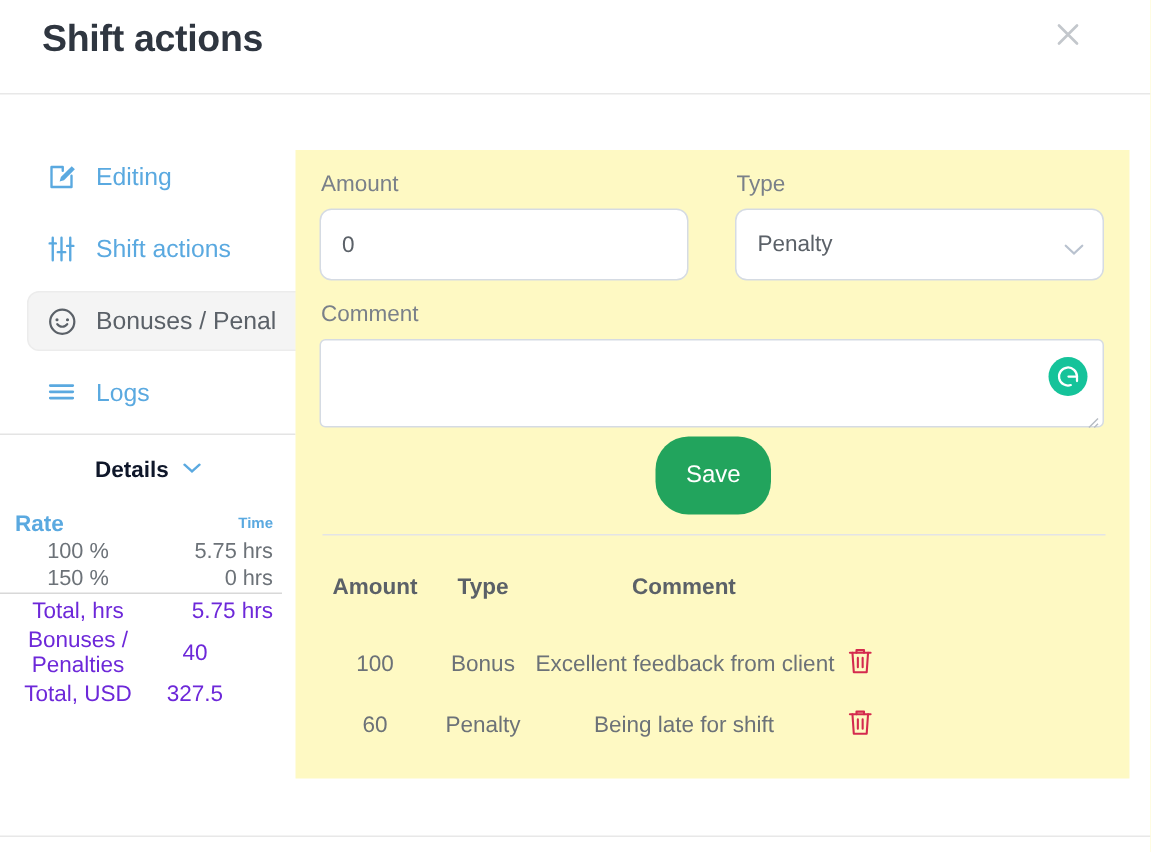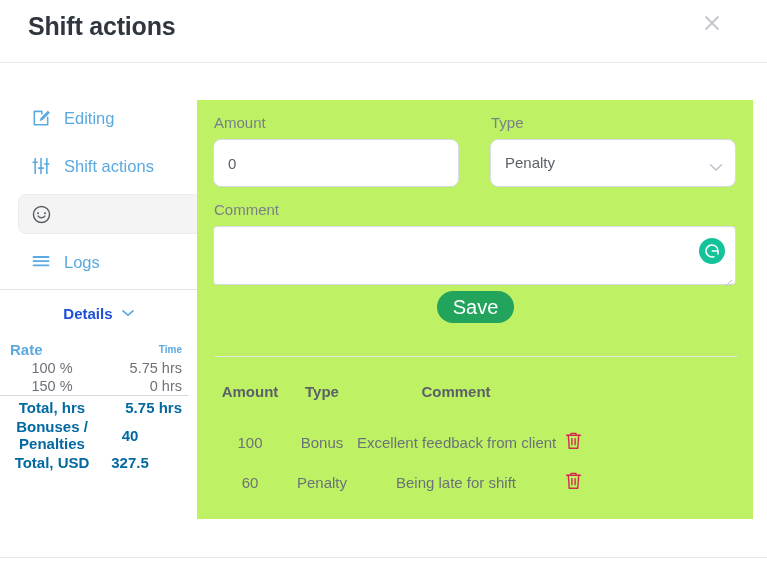--- a/index.html
+++ b/index.html
@@ -100,21 +100,21 @@
     left: 0;
     top: 226px;
     width: 197px;
     border-top: 1px solid #e4e4e4;
   }
   .details-toggle {
     text-align: center;
     padding: 13px 0 0 0;
     font-size: 15px;
     font-weight: bold;
-    color: #1d4ed8;
+    color: #0f172a;
     cursor: pointer;
   }
   .details-toggle .chev {
     display: inline-block;
     margin-left: 5px;
     vertical-align: 2px;
   }
   .rate-table {
     margin-top: 18px;
     width: 188px;
@@ -146,22 +146,22 @@
     padding-left: 10px;
     color: #6c7278;
   }
   .rate-table td.v {
     text-align: right;
     padding-right: 6px;
     color: #6c7278;
     margin-top: 11px;
   }
   .rate-table tr.sum td {
-    color: #0369a1;
-    font-weight: bold;
+    color: #6d28d9;
+    font-weight: normal;
     font-size: 15px;
   }
   .rate-table tr.first-sum td {
     border-top: 1px solid #d8d8d8;
     padding-top: 3px;
   }
   .rate-table tr.sum td.v {
     padding-right: 6px;
   }
   .rate-table tr.sum-center td.v {
@@ -169,21 +169,21 @@
     padding-right: 22px;
   }
 
   
   .panel {
     position: absolute;
     left: 197px;
     top: 100px;
     width: 556px;
     height: 419px;
-    background: #bef264;
+    background: #fef9c3;
     box-sizing: border-box;
   }
   .field-label {
     position: absolute;
     font-size: 15px;
     color: #7a8089;
   }
   .lbl-amount { left: 17px; top: 14px; }
   .lbl-type   { left: 294px; top: 14px; }
   .lbl-comment{ left: 17px; top: 101px; }
@@ -259,27 +259,27 @@
     bottom: 1px;
     width: 10px;
     height: 10px;
     cursor: nwse-resize;
   }
   .save-btn {
     position: absolute;
     left: 240px;
     top: 191px;
     width: 77px;
-    height: 32px;
+    height: 52px;
     border: none;
     border-radius: 22px;
     background: #22a45d;
     color: #ffffff;
     font-family: "Liberation Sans", sans-serif;
-    font-size: 20px;
+    font-size: 16px;
     cursor: pointer;
     padding: 0;
   }
   .panel-divider {
     position: absolute;
     left: 18px;
     top: 256px;
     width: 522px;
     height: 1px;
     background: #e3e4e6;
@@ -365,20 +365,21 @@
     </div>
 
     <div class="nav-item active">
       <span class="nav-icon">
         <svg width="21" height="21" viewBox="0 0 24 24" stroke="#5b6168" stroke-width="1.7" fill="none" stroke-linecap="round">
           <circle cx="12" cy="12" r="9.2"></circle>
           <path d="M8 10.5 h0.01 M16 10.5 h0.01" stroke-width="2.4"></path>
           <path d="M8.2 13.8 a4.6 4.6 0 0 0 7.6 0"></path>
         </svg>
       </span>
+      <span class="nav-label">Bonuses / Penal</span>
     </div>
 
     <div class="nav-item">
       <span class="nav-icon">
         <svg width="20" height="20" viewBox="0 0 24 24" stroke="#5aa9e0" stroke-width="2.2" stroke-linecap="round" fill="none">
           <path d="M3 6 h18 M3 11 h18 M3 16 h18"></path>
         </svg>
       </span>
       <span class="nav-label">Logs</span>
     </div>

